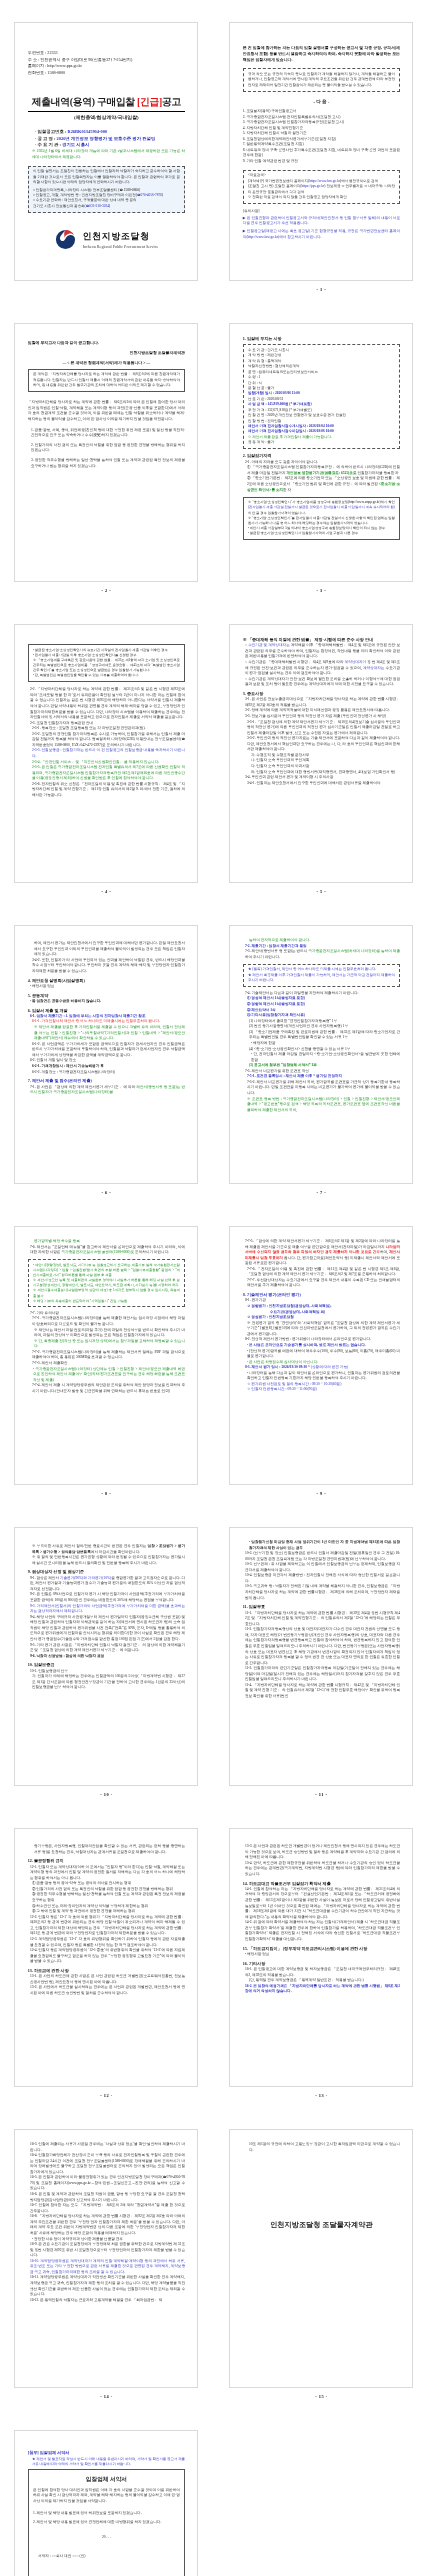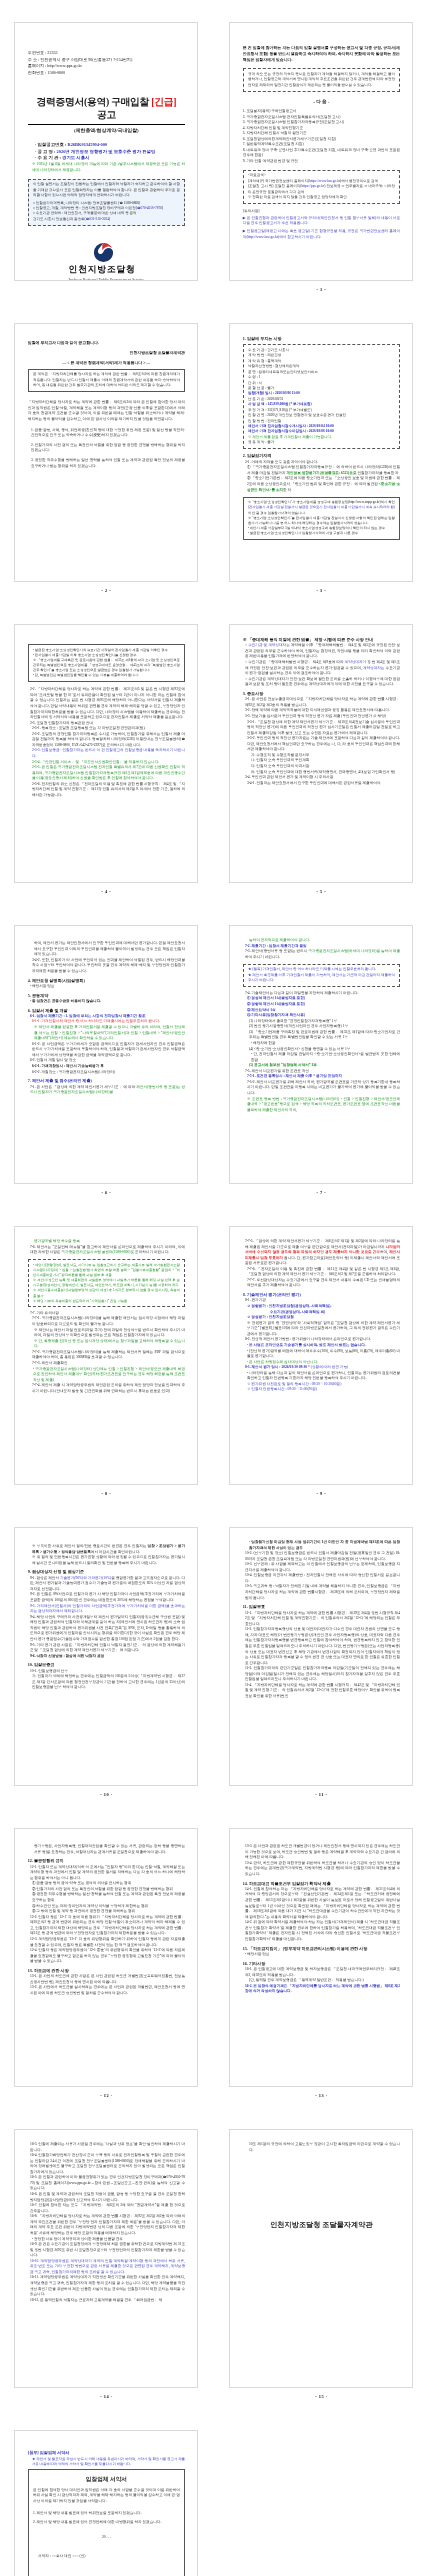--- a/index.html
+++ b/index.html
@@ -18,39 +18,39 @@
   .pnum{height:42px;box-sizing:border-box;padding-top:6.2px;text-align:center;
     font-size:4.4px;color:#111;font-weight:bold;letter-spacing:0.5px;}
   .ln{font-size:3.6px;line-height:1.55;text-align:justify;word-break:break-all;}
   .bx{border:0.5px solid #555;padding:2.6px 4.1px;margin:2.1px 0;}
   .bx .ln{font-size:3.5px;}
   .sp{width:100%;}
   .cover-title{
     text-align:center;font-weight:bold;font-size:9.8px;letter-spacing:-0.3px;
     border-bottom:1px solid #000;padding-bottom:1.5px;margin-bottom:2.1px;word-break:keep-all;
   }
-  .logo-wrap{display:flex;justify-content:center;align-items:center;margin-top:5.2px;flex-direction:column;}
+  .logo-wrap{display:flex;justify-content:center;align-items:center;margin-top:5.2px;}
   .logo-mark{width:23px;height:23px;margin-right:5.2px;flex:0 0 auto;}
   .logo-kr{font-size:8.8px;font-weight:bold;letter-spacing:0.8px;color:#111;}
   .logo-en{font-size:4.1px;color:#444;margin-top:1px;}
 </style>
 </head>
 <body>
 
 <div id="doc">
     <div class="page-row">
       <div class="page-col">
         <div class="page">
           <div class="sp" style="height: 15.5px;"></div>
           <div class="ln" style="font-size: 4.1px;">우편번호 : 22333</div>
           <div class="ln" style="font-size: 4.1px;">주      소 : 인천광역시 중구 아암대로 90(신흥동3가 7-254번지)</div>
           <div class="ln" style="font-size: 4.1px;">홈페이지 : http://www.pps.go.kr</div>
           <div class="ln" style="font-size: 4.1px;">전화번호 : 1588-0800</div>
           <div class="sp" style="height: 20.6px;"></div>
-          <div class="cover-title"><span>경력증명서(용역) 구매입찰 </span><span style="color: rgb(224, 18, 18);">[긴급]</span><span>공고</span></div>
+          <div class="cover-title"><span>제출내역(용역) 구매입찰 </span><span style="color: rgb(224, 18, 18);">[긴급]</span><span>공고</span></div>
           <div class="ln" style="text-align: center; font-size: 4.9px; font-weight: bold;">(제한총액/협상계약/국내입찰)</div>
           <div class="sp" style="height: 7.2px;"></div>
           <div class="ln" style="font-size: 4.4px; margin-left: 7.2px;"><span style="font-weight: bold;">· 입찰공고번호 : </span><span style="color: rgb(43, 47, 192); font-weight: bold;">R26BK01345904-000</span></div>
           <div class="ln" style="font-size: 4.4px; margin-left: 7.2px;"><span style="font-weight: bold;">· 공   고   명 : </span><span style="color: rgb(43, 47, 192); font-weight: bold;">2026년 개인정보 영향평가 및 보호수준 평가 컨설팅</span></div>
           <div class="ln" style="font-size: 4.4px; margin-left: 7.2px;"><span style="font-weight: bold;">· 수 요 기 관 : </span><span style="color: rgb(43, 47, 192); font-weight: bold;">경기도 시흥시</span></div>
           <div class="ln" style="font-size: 3.6px; color: rgb(12, 138, 18); margin-left: 4.1px;">※ 2025년 1월 6일 차세대 나라장터 개통에 따라 기존 e발주시스템에서 제공하던 모든 기능은 차세대 나라장터에서 제공합니다.</div>
           <div class="sp" style="height: 3.1px;"></div>
           <div class="bx" style="border-style: dashed; background: rgb(238, 244, 251);">
             <div class="ln">이 입찰 설명서는 조달청이 집행하는 입찰에서 입찰자와 낙찰자가 숙지하고 준수하여야 할 사항을 기재한 것으로서 모든 입찰희망자는 이를 열람하여야 합니다. 본 입찰과 관련하여 추가로 문의할 사항이 있으시면 아래의 담당자에게 연락하시기 바랍니다.</div>
             <div class="sp" style="height: 2.1px;"></div>

